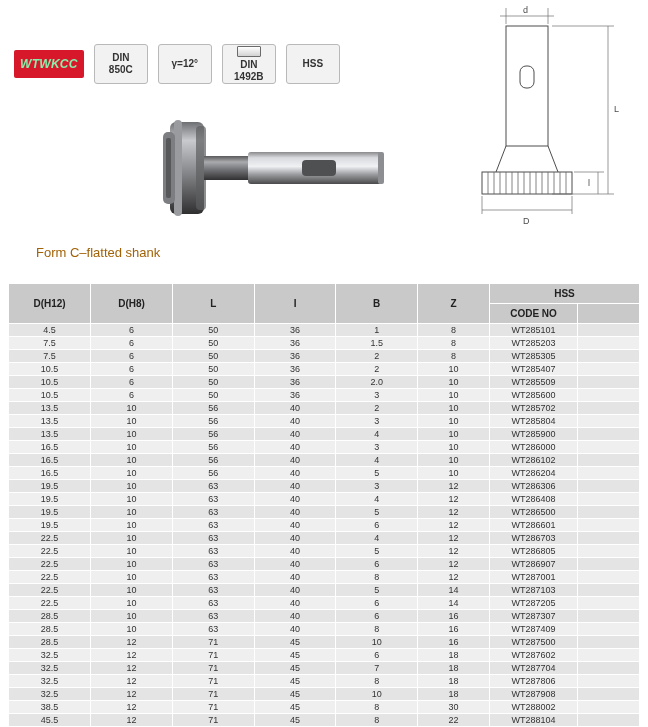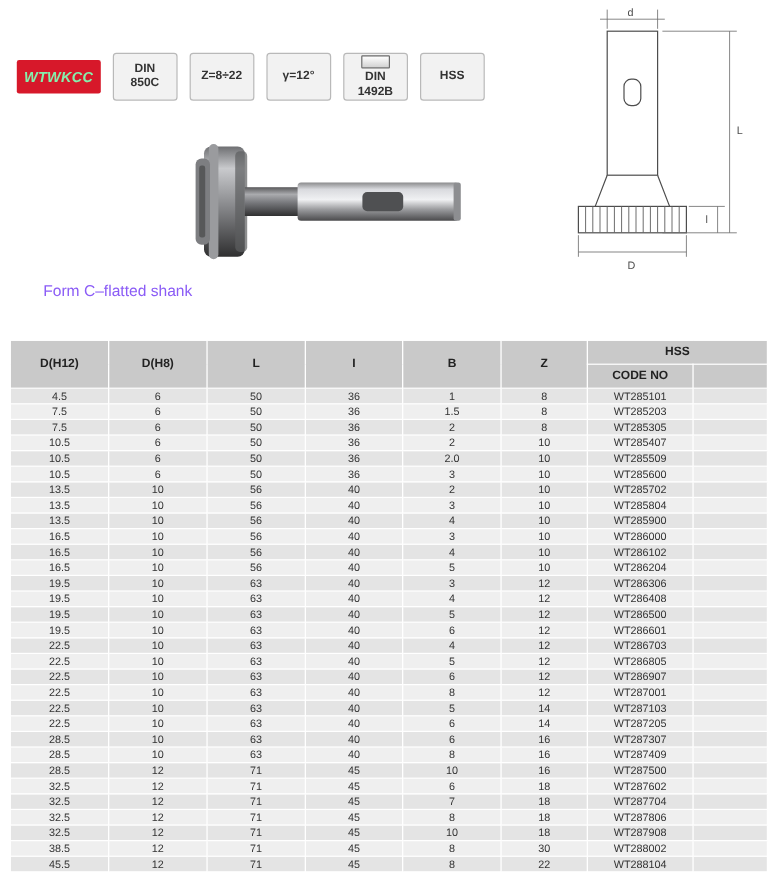--- a/index.html
+++ b/index.html
@@ -77,23 +77,23 @@
     left: 448px;
     top: 4px;
     width: 196px;
     height: 230px;
   }
 
   
   .caption {
     position: absolute;
     left: 36px;
-    top: 235px;
+    top: 245px;
     font-size: 13px;
-    color: #8b5cf6;
+    color: #a16207;
   }
 
   
   .table-wrap {
     position: absolute;
     left: 8px;
     top: 283px;
     width: 632px;
   }
   table.spec {
@@ -144,23 +144,20 @@
 <body>
 
 <div class="badge-row">
   <div class="brand-badge">WTWKCC</div>
 
   <div class="spec-badge">
     <span>DIN</span>
     <span class="l2">850C</span>
   </div>
 
-  <div class="spec-badge">
-    <span>Z=8÷22</span>
-  </div>
 
   <div class="spec-badge">
     <span>γ=12°</span>
   </div>
 
   <div class="spec-badge">
     <span class="din-icon"></span>
     <span>DIN</span>
     <span class="l2">1492B</span>
   </div>

